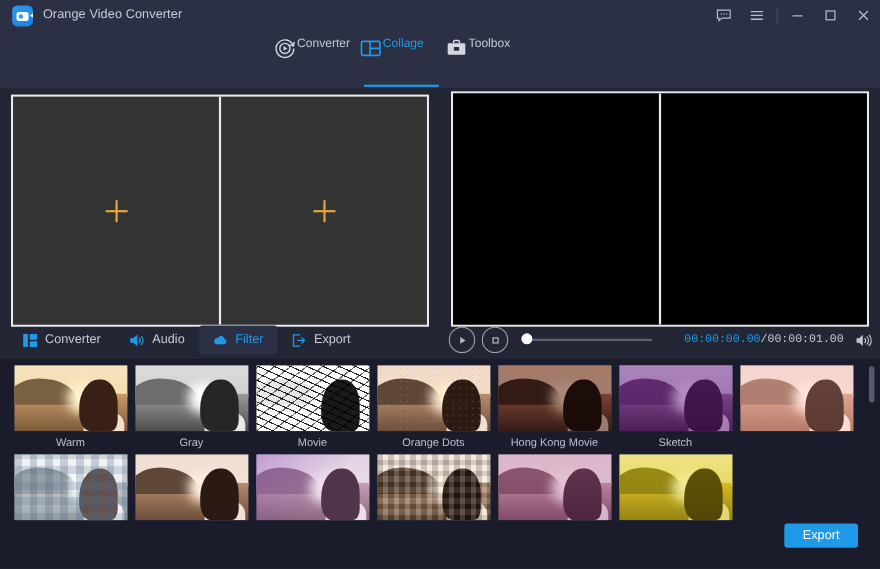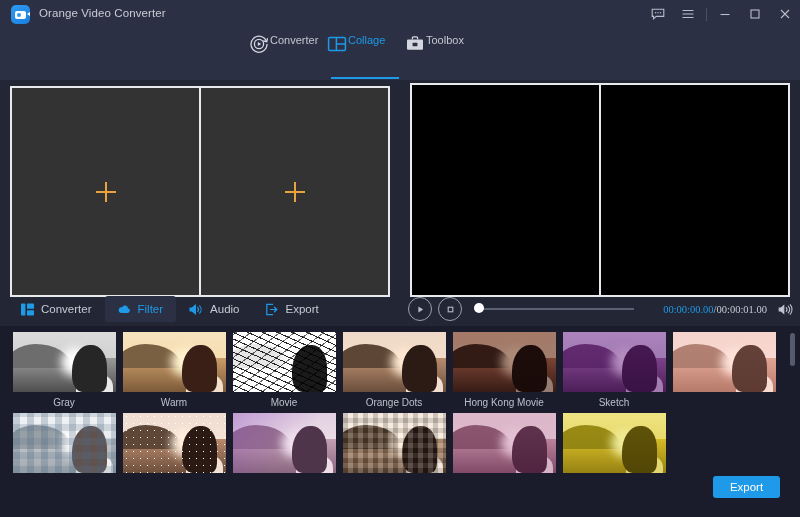--- a/index.html
+++ b/index.html
@@ -146,21 +146,21 @@
   }
   .seek .track {
     position: absolute; left: 0; right: 0; top: 1px; height: 2px;
     background: #5b6072;
   }
   .seek .knob {
     position: absolute; left: 0; top: -4px; width: 10px; height: 10px;
     border-radius: 50%; background: #ffffff;
   }
   .times {
-    font-size: 10.5px; font-family: Liberation Serif, serif;
+    font-size: 10.5px; font-family: Liberation Mono, monospace;
     color: #c6cad4; white-space: nowrap; flex: 0 0 auto; margin-left: 19px;
   }
   .times .cur { color: #1e9ae8; }
   .vol { width: 22px; display: flex; align-items: center; justify-content: center;
          color: #c2c6d1; margin-left: 7px; flex: 0 0 auto; }
 
   
   .filters {
     position: absolute; left: 0; top: 326px; width: 800px; height: 191px;
     background: #1a1c2b;
@@ -341,39 +341,39 @@
       <span class="tico">
         <svg width="13" height="13" viewBox="0 0 13 13" fill="currentColor">
           <rect x="0" y="0.6" width="4.4" height="11.8" rx=".6"></rect>
           <rect x="6" y="0.6" width="7" height="5.2" rx=".6"></rect>
           <rect x="6" y="7.2" width="7" height="5.2" rx=".6"></rect>
         </svg>
       </span>
       <span>Converter</span>
     </div>
 
-    <div class="tooltab active">
-      <span class="tico">
-        <svg width="13" height="13" viewBox="0 0 13 13" fill="currentColor">
-          <path d="M10 5.2a3.1 3.1 0 0 0-5.9-.9A2.7 2.7 0 0 0 3 9.9h7a2.4 2.4 0 0 0 0-4.7z"></path>
-        </svg>
-      </span>
-      <span>Filter</span>
-    </div>
-
     <div class="tooltab">
       <span class="tico">
         <svg width="14" height="13" viewBox="0 0 14 13" fill="none" stroke="currentColor" stroke-width="1.1">
           <path d="M1 5h2.2L6.4 2.3v8.4L3.2 8H1z" fill="currentColor"></path>
           <path d="M8.6 4.4a3 3 0 0 1 0 4.2M10.6 2.8a5.4 5.4 0 0 1 0 7.4" stroke-linecap="round"></path>
         </svg>
       </span>
       <span>Audio</span>
     </div>
 
+    <div class="tooltab active">
+      <span class="tico">
+        <svg width="13" height="13" viewBox="0 0 13 13" fill="currentColor">
+          <path d="M10 5.2a3.1 3.1 0 0 0-5.9-.9A2.7 2.7 0 0 0 3 9.9h7a2.4 2.4 0 0 0 0-4.7z"></path>
+        </svg>
+      </span>
+      <span>Filter</span>
+    </div>
+
     <div class="tooltab">
       <span class="tico">
         <svg width="13" height="13" viewBox="0 0 13 13" fill="none" stroke="currentColor" stroke-width="1.2">
           <path d="M7.6 1.4H1.8v10.2h5.8" stroke-linecap="round"></path>
           <path d="M5.6 6.5h6.2M9.4 4.2l2.4 2.3-2.4 2.3" stroke-linecap="round" stroke-linejoin="round"></path>
         </svg>
       </span>
       <span>Export</span>
     </div>
 
@@ -404,42 +404,42 @@
       <path d="M8.2 4.6a2.8 2.8 0 0 1 0 3.8M10.2 3.1a5.1 5.1 0 0 1 0 6.8M12.2 1.7a7.3 7.3 0 0 1 0 9.6" stroke-linecap="round"></path>
     </svg>
   </div>
 </div>
 
 <div class="filters">
   <div class="fgrid" id="fgrid">
       <div class="fitem">
         <div class="fthumb">
           <div class="art">
+            <div class="sky" style="background:linear-gradient(#f6e3bf,#f7dcae)"></div>
+            <div class="ground" style="background:linear-gradient(#c99b68,#7c5a39)"></div>
+            <div class="hill" style="background:#7a6042"></div>
+            <div class="sun" style="background:#fff3cf"></div>
+            <div class="shoulder" style="background:#f2e0cd"></div>
+            <div class="hair" style="background:#3a1f16"></div>
+          </div>
+        </div>
+        <div class="flabel">Warm</div>
+      </div>
+      <div class="fitem">
+        <div class="fthumb">
+          <div class="art">
             <div class="sky" style="background:linear-gradient(#dcdcdc,#cfcfcf)"></div>
             <div class="ground" style="background:linear-gradient(#9a9a9a,#4e4e4e)"></div>
             <div class="hill" style="background:#6d6d6d"></div>
             <div class="sun" style="background:#ffffff"></div>
             <div class="shoulder" style="background:#e8e8e8"></div>
             <div class="hair" style="background:#262626"></div>
           </div>
         </div>
         <div class="flabel">Gray</div>
-      </div>
-      <div class="fitem">
-        <div class="fthumb">
-          <div class="art">
-            <div class="sky" style="background:linear-gradient(#f6e3bf,#f7dcae)"></div>
-            <div class="ground" style="background:linear-gradient(#c99b68,#7c5a39)"></div>
-            <div class="hill" style="background:#7a6042"></div>
-            <div class="sun" style="background:#fff3cf"></div>
-            <div class="shoulder" style="background:#f2e0cd"></div>
-            <div class="hair" style="background:#3a1f16"></div>
-          </div>
-        </div>
-        <div class="flabel">Warm</div>
       </div>
       <div class="fitem">
         <div class="fthumb">
           <div class="art">
             <div class="sky" style="background:#ffffff"></div>
             <div class="ground" style="background:#ffffff"></div>
             <div class="hill" style="background:#e6e6e6"></div>
             <div class="sun" style="background:#ffffff"></div>
             <div class="shoulder" style="background:#ffffff"></div>
             <div class="hair" style="background:#1a1a1a"></div>

